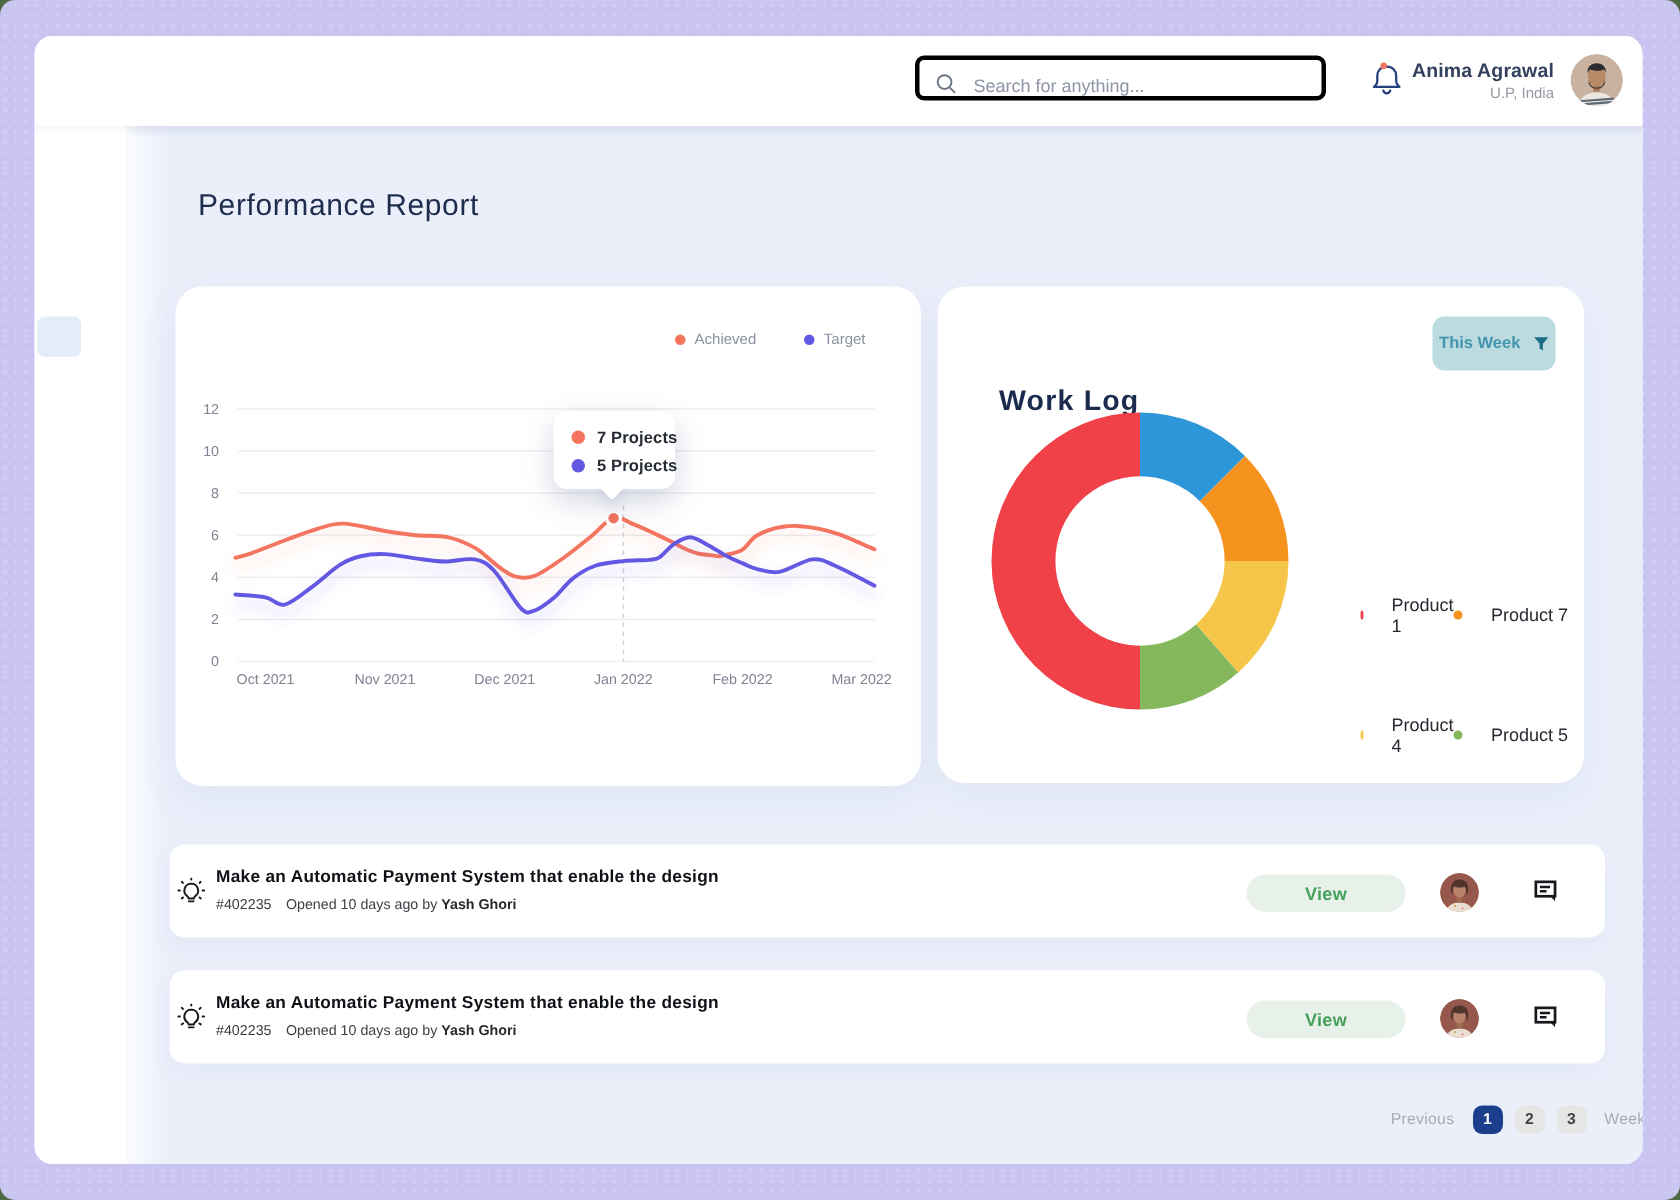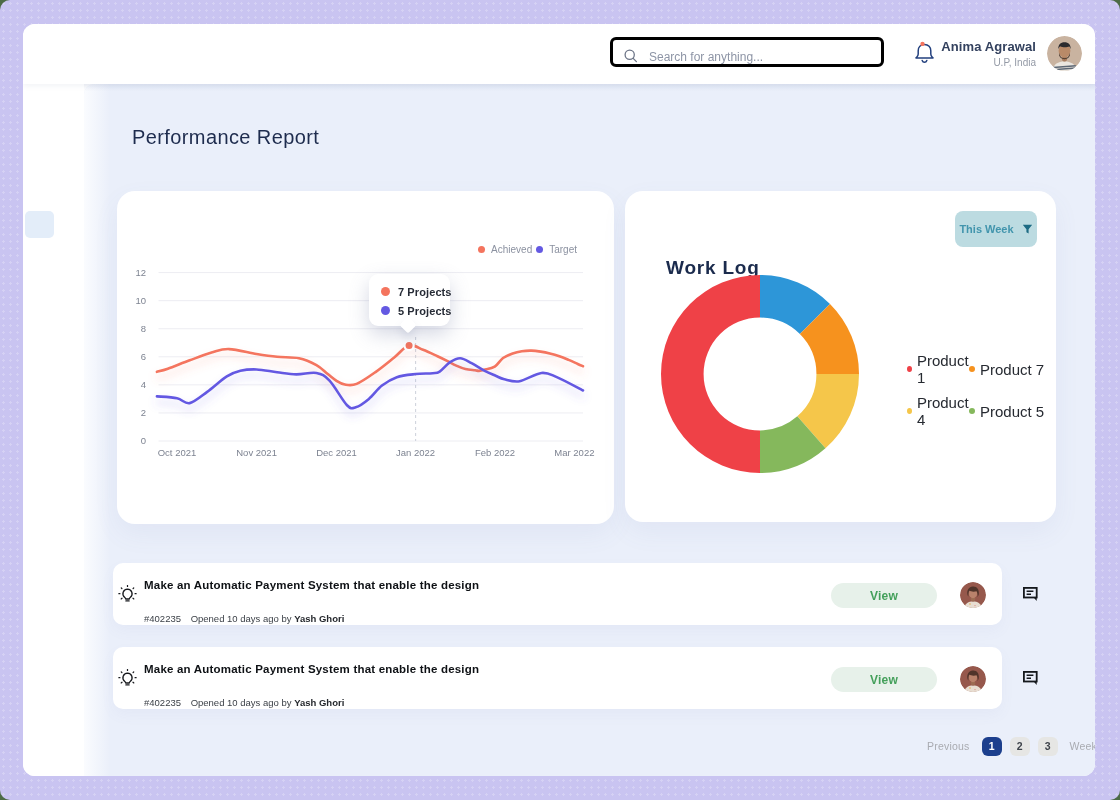--- a/index.html
+++ b/index.html
@@ -68,21 +68,21 @@
   .page-title {
     position:absolute; left:97px; top:102px; font-size:20px; font-weight:400;
     color:#1e2c4e; letter-spacing:0.4px;margin-left:12px;
   }
   .card {
     position:absolute; background:#fff; border-radius:18px;
     box-shadow:0 10px 26px rgba(100,110,170,0.07);
   }
   
   .line-card { left:94px; top:167px; width:497px; height:333px; }
-  .line-legend { position:absolute; top:53px; right:37px; display:flex; gap:4px; }
+  .line-legend { position:absolute; top:30px; right:37px; display:flex; gap:32px; }
   .legend-item { display:flex; align-items:center; gap:6px; font-size:10px; color:#8b91a0; }
   .legend-dot { width:7px; height:7px; border-radius:50%; }
   .chart-tooltip {
     position:absolute; left:252px; top:83px; width:81px; height:52px;
     background:#fff; border-radius:9px;
     box-shadow:0 8px 20px rgba(110,120,160,0.30);
     padding:8px 16px 0 12px; z-index:3; white-space:nowrap;
   }
   .chart-tooltip::after {
     content:""; position:absolute; left:33px; bottom:-5px; width:12px; height:12px;
@@ -100,34 +100,34 @@
     background:#bcdbe1; border:none; border-radius:8px; cursor:pointer;
     display:flex; align-items:center; justify-content:center; gap:8px;
     font-family:"Liberation Sans", sans-serif;
   }
   .week-btn span { font-size:11px; font-weight:700; color:#4295ad; }
   .donut-wrap { position:absolute; left:35px; top:83px; width:200px; height:200px; }
   .donut-legend {
     position:absolute; left:282px; top:161px;
     display:grid; grid-template-columns:62px auto; grid-row-gap:8px; grid-column-gap:0;
   }
-  .donut-legend .legend-item { font-size:15px; color:#262a31; gap:5px; }
+  .donut-legend .legend-item { font-size:12px; color:#262a31; gap:19px;margin-top:44px; }
   .donut-legend .legend-dot { width:6px; height:6px; }
   
   .task-row {
-    position:absolute; left:90px; width:889px; height:62px;
+    position:absolute; left:90px; width:957px; height:62px;
     background:#fff; border-radius:10px;
     box-shadow:0 6px 14px rgba(110,120,170,0.05);
   }
   .task-row-1 { top:539px; }
   .task-row-2 { top:623px; }
   .task-bulb { position:absolute; left:5px; top:22px; width:19px; height:19px; }
   .task-texts { position:absolute; left:31px; top:16px; }
   .task-title { font-size:11.5px; font-weight:700; color:#0e1115; letter-spacing:0.2px; }
-  .task-sub { margin-top:22px; font-size:9.5px; color:#3a3f46; }
+  .task-sub { margin-top:7px; font-size:9.5px; color:#3a3f46; }
   .task-sub .task-id { margin-right:7px; }
   .task-sub b { font-weight:700; color:#26292e; }
   .view-btn {
     position:absolute; left:718px; top:20px; width:106px; height:25px;
     background:#e7f1ea; color:#44a05b; border:none; border-radius:12.5px;
     font-size:12px; font-weight:700; font-family:"Liberation Sans", sans-serif;
     cursor:pointer; letter-spacing:0.2px;
   }
   .task-avatar {
     position:absolute; left:847px; top:19px; width:26px; height:26px;

